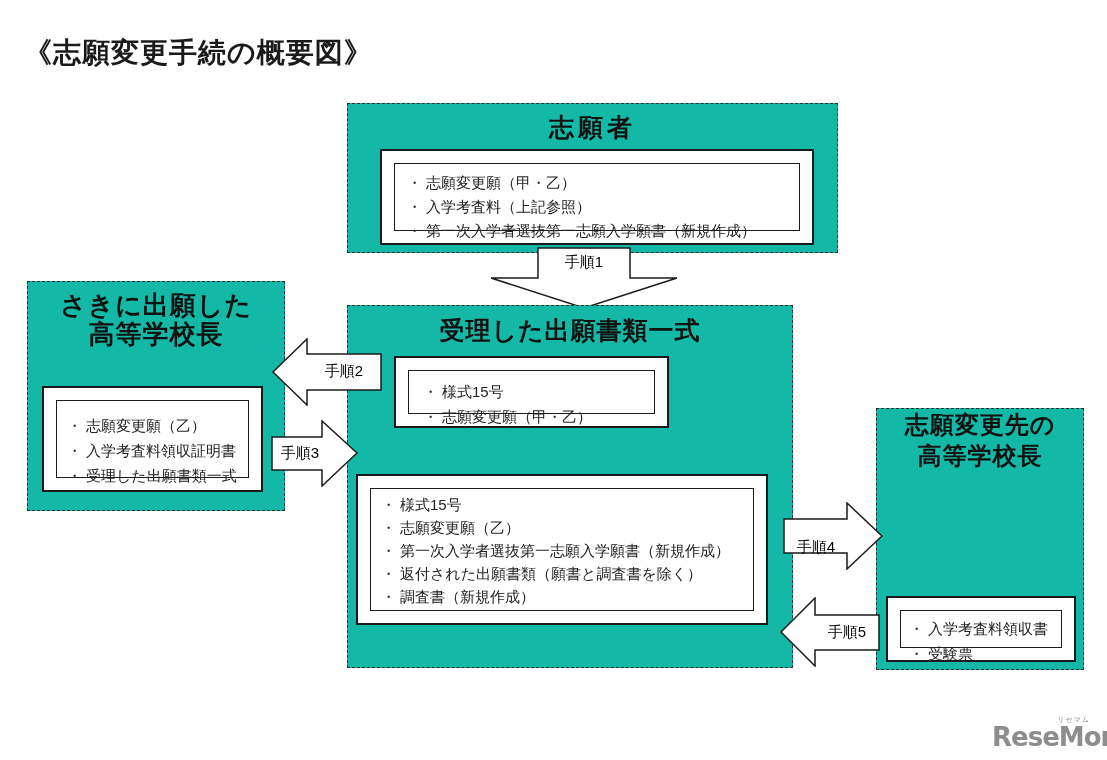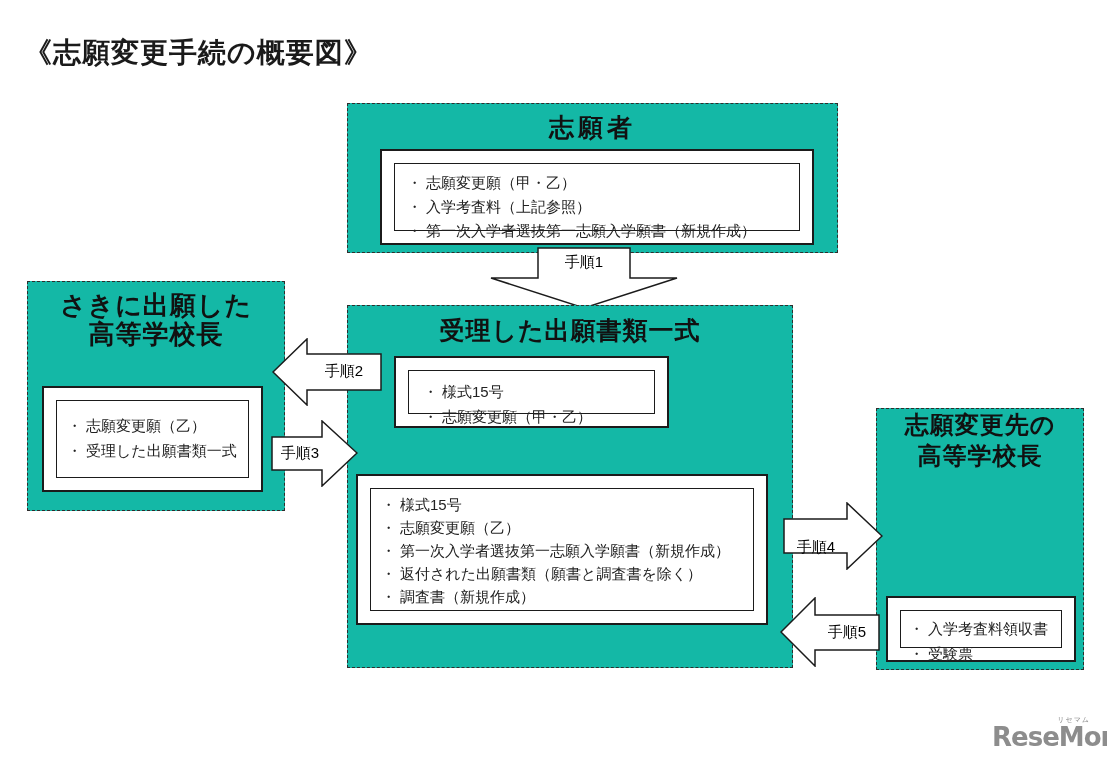--- a/index.html
+++ b/index.html
@@ -123,20 +123,21 @@
   </section>
 
   <section class="dash-box leftbox">
     <h2 class="box-title">
       <span style="display:block">さきに出願した</span>
       <span style="display:block">高等学校長</span>
     </h2>
     <div class="dbox">
       <div class="inner">
         <div class="li"><span class="b">・</span><span>志願変更願（乙）</span></div>
+        <div class="li"><span class="b">・</span><span>入学考査料領収証明書</span></div>
         <div class="li"><span class="b">・</span><span>受理した出願書類一式</span></div>
       </div>
     </div>
   </section>
 
   <div class="arrow step2">
     <svg width="110" height="68" viewBox="0 0 110 68">
       <polygon points="1,34 35,1 35,16 109,16 109,52 35,52 35,67" fill="#ffffff" stroke="#1b1b1b" stroke-width="1.5"></polygon>
     </svg>
     <span class="lbl">手順2</span>

